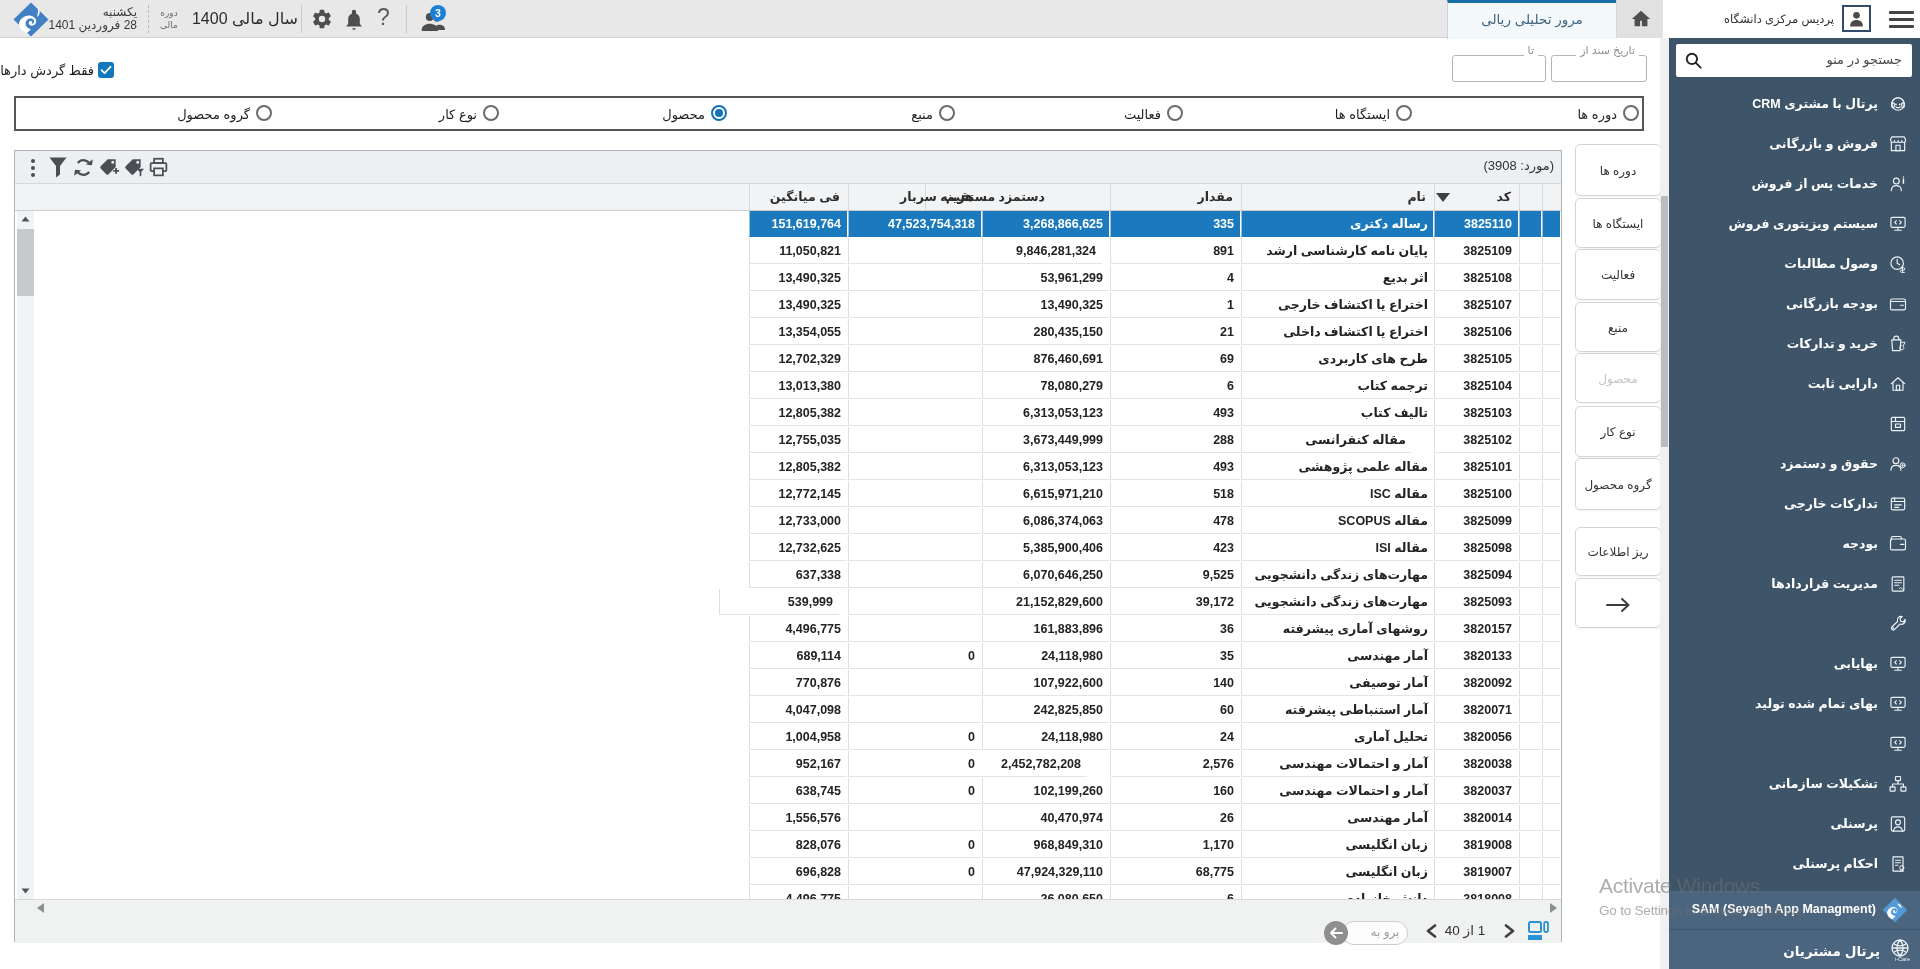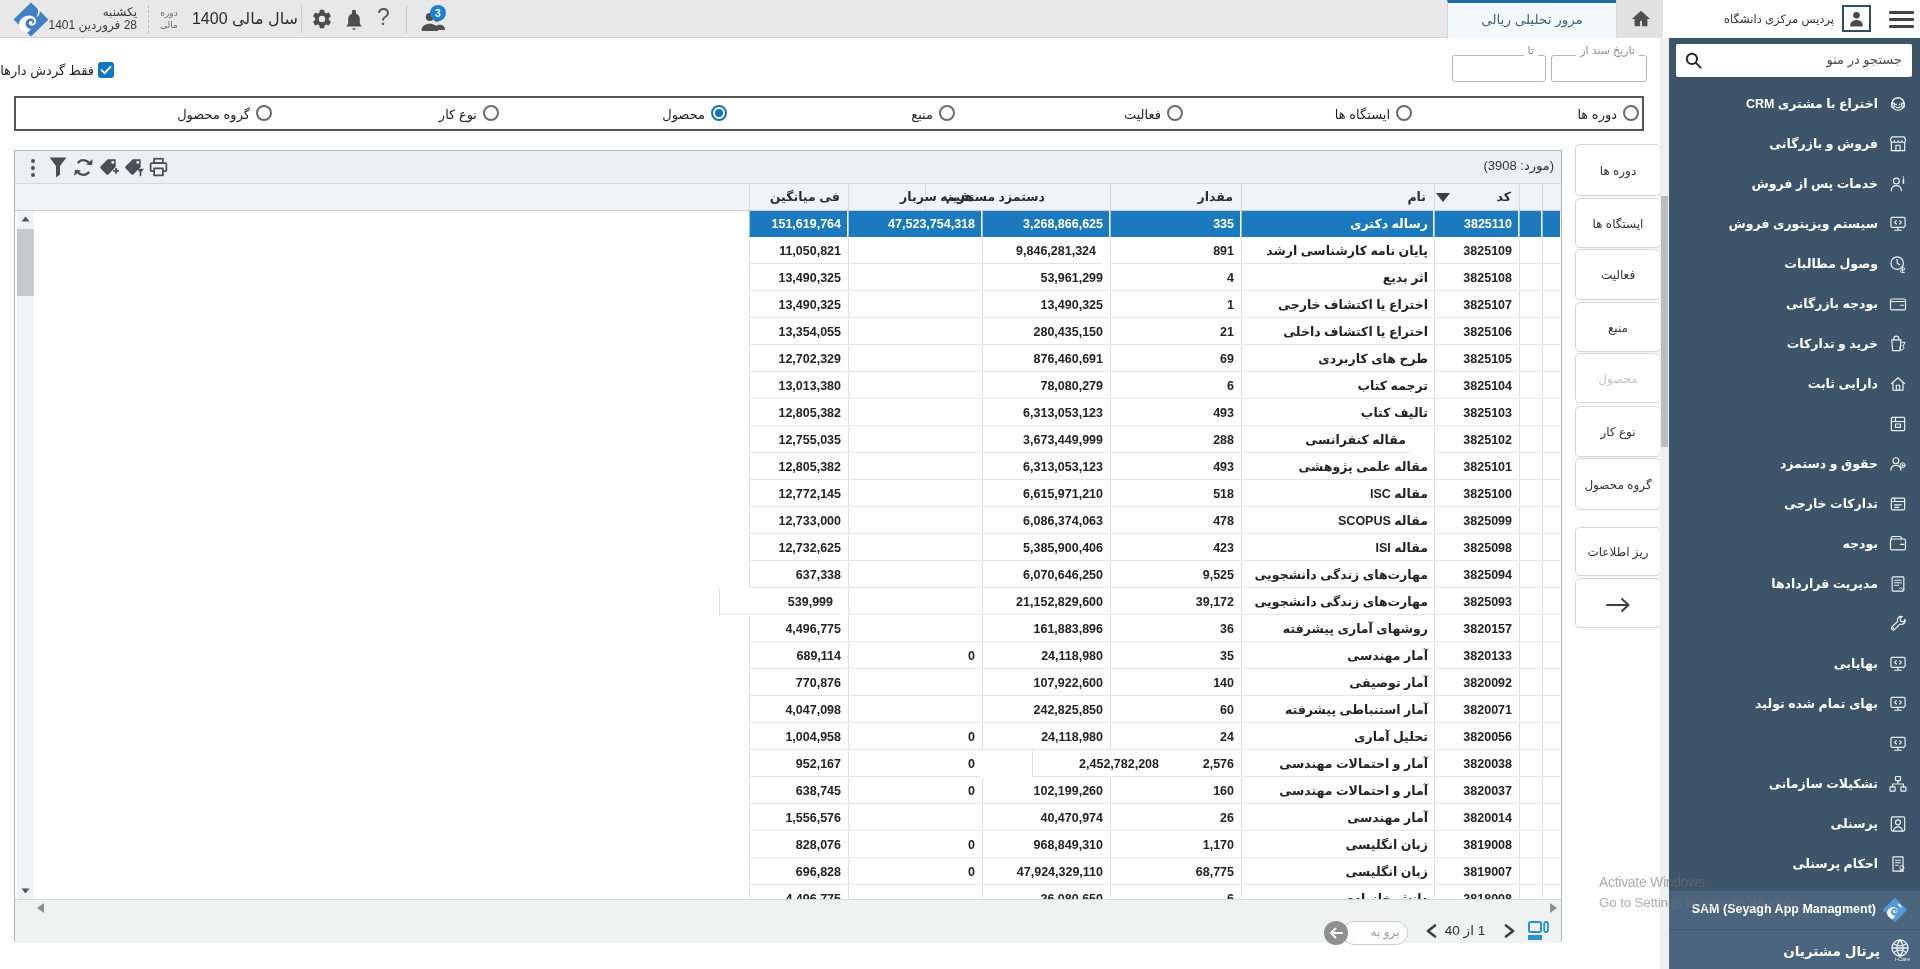--- a/index.html
+++ b/index.html
@@ -44,21 +44,21 @@
 
 .rtab{position:absolute;left:1575px;width:86px;background:#fff;border:1px solid #d5d5d5;border-radius:5px;text-align:center;font-size:12px;color:#333;direction:rtl;box-shadow:0 1px 2px rgba(0,0,0,0.05)}
 
 #search{position:absolute;left:1676px;top:44px;width:236px;height:33px;background:#fff;border-radius:2px}
 .mitem{position:absolute;left:1686px;width:232px;height:40px;color:#fff}
 .mitem .txt{position:absolute;right:40px;left:0;top:0;height:40px;line-height:40px;text-align:right;direction:rtl;font-size:12.5px;font-weight:bold}
 .mitem svg{position:absolute;right:10px;top:10px}
 #samrow{position:absolute;left:1669px;top:891px;width:251px;height:38px;background:#4b657e;color:#fff}
 #portal{position:absolute;left:1669px;top:929px;width:251px;height:40px;background:#4b657e;border-top:1px solid #40586e;color:#fff}
 #watermark{position:absolute;left:1599px;top:874px;color:rgba(112,112,112,0.58);z-index:60;font-weight:300}
-#watermark .l1{font-size:14px;letter-spacing:-0.3px}
+#watermark .l1{font-size:21px;letter-spacing:-0.3px}
 #watermark .l2{font-size:13.5px;margin-top:5px;letter-spacing:-0.2px}
 </style>
 </head>
 <body>
 
 <div id="topbar">
   <svg class="abs" style="left:13px;top:2px" width="36" height="35" viewBox="0 0 36 35">
     <polygon points="18,0.5 35.5,17.5 18,34.5 0.5,17.5" fill="#4180c2"></polygon>
     <path d="M25.5,5.5 C27.5,9.5 27,13 24,15 C25,11.5 25,8 25.5,5.5 Z" fill="#fff"></path>
     <path d="M6,21 C8,15.5 13.5,12.5 18.5,14 C23,15.3 24.5,19.5 22,22.3 C20,24.5 16.5,24 15.8,21.6 C15.3,19.8 17,18.3 18.6,19.2 C19.8,19.9 19.5,21.4 18.4,21.8 C20.3,22.3 21.8,20.3 20.9,18.3 C19.9,16.1 16.2,15.9 14,18 C11.5,20.4 12.3,24.3 15.5,26.2 C16.6,26.85 18,27.2 18,27.2 L13.5,31.5 C9,29 5.5,25 6,21 Z" fill="#fff"></path>
@@ -377,21 +377,21 @@
         <div class="cell num" style="left:967px;width:127px">24,118,980</div>
         <div class="cell num" style="left:833px;width:133px">0</div>
         <div class="cell num" style="left:734px;width:98px">1,004,958</div>
         <div class="cell" style="left:1504px;width:22px"></div>
         <div class="cell" style="left:1527px;width:18px"></div>
       </div>
       <div class="row" style="top:540px">
         <div class="cell num" style="left:1419px;width:84px">3820038</div>
         <div class="cell pers" style="left:1226px;width:192px">آمار و احتمالات مهندسی</div>
         <div class="cell num" style="left:1095px;width:130px">2,576</div>
-        <div class="cell num" style="left:1017px;width:133px">2,452,782,208</div>
+        <div class="cell num" style="left:939px;width:133px">2,452,782,208</div>
         <div class="cell num" style="left:833px;width:133px">0</div>
         <div class="cell num" style="left:734px;width:98px">952,167</div>
         <div class="cell" style="left:1504px;width:22px"></div>
         <div class="cell" style="left:1527px;width:18px"></div>
       </div>
       <div class="row" style="top:567px">
         <div class="cell num" style="left:1419px;width:84px">3820037</div>
         <div class="cell pers" style="left:1226px;width:192px">آمار و احتمالات مهندسی</div>
         <div class="cell num" style="left:1095px;width:130px">160</div>
         <div class="cell num" style="left:967px;width:127px">102,199,260</div>
@@ -496,21 +496,21 @@
     <div class="thumb"></div>
   </div>
 <div id="search">
 <svg style="position:absolute;left:8px;top:7px" width="19" height="19" viewBox="0 0 24 24" fill="none" stroke="#20262b" stroke-width="2.4">
       <circle cx="10" cy="10" r="6.5"></circle>
       <path d="M15 15 L21 21" stroke-linecap="round"></path>
     </svg>
 <div class="abs fa" style="position:absolute;right:10px;top:8px;font-size:13px;color:#4a4a4a">جستجو در منو</div>
 </div>
 <div class="mitem" style="top:84px">
-    <div class="txt">اختراع با مشتری CRM</div>
+    <div class="txt">پرتال با مشتری CRM</div>
     <svg width="20" height="20" viewBox="0 0 24 24" stroke="#eef2f5" stroke-width="1.4" fill="none" stroke-linecap="round" stroke-linejoin="round">
       <circle cx="12" cy="12" r="7.5"></circle>
       <path d="M4.5 12 a7.5 7.5 0 0 1 15 0"></path>
       <path d="M4.5 11 v4 a1.5 1.5 0 0 0 3 0 v-4z M16.5 11 v4 a1.5 1.5 0 0 0 3 0 v-4z"></path>
       <path d="M9.5 12.2 a0.4 0.4 0 1 0 0.1 0 M14 12.2 a0.4 0.4 0 1 0 0.1 0"></path>
       <path d="M9.5 15.5 a3.5 2.5 0 0 0 5 0"></path>
     </svg>
   </div>
 <div class="mitem" style="top:124px">
     <div class="txt">فروش و بازرگانی</div>

